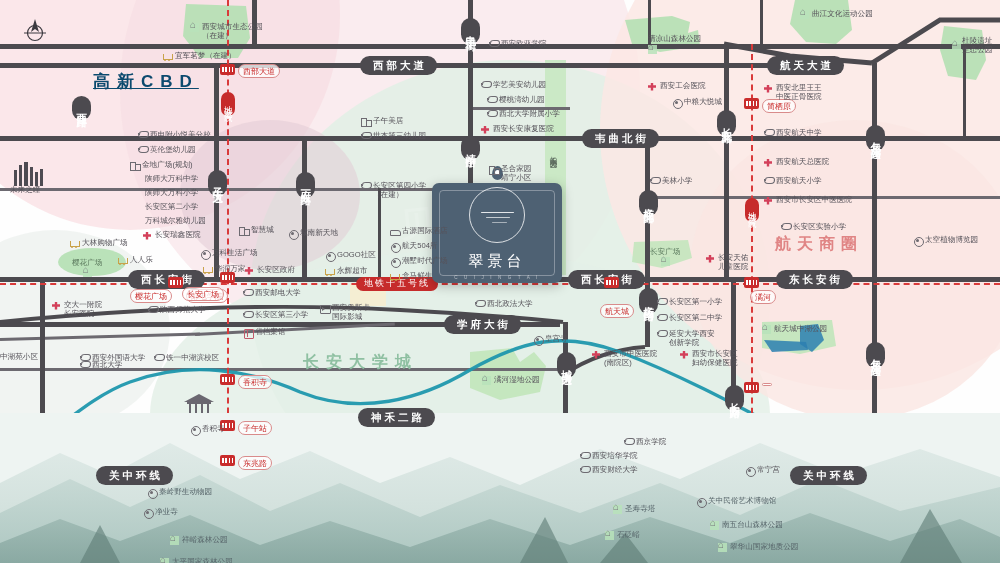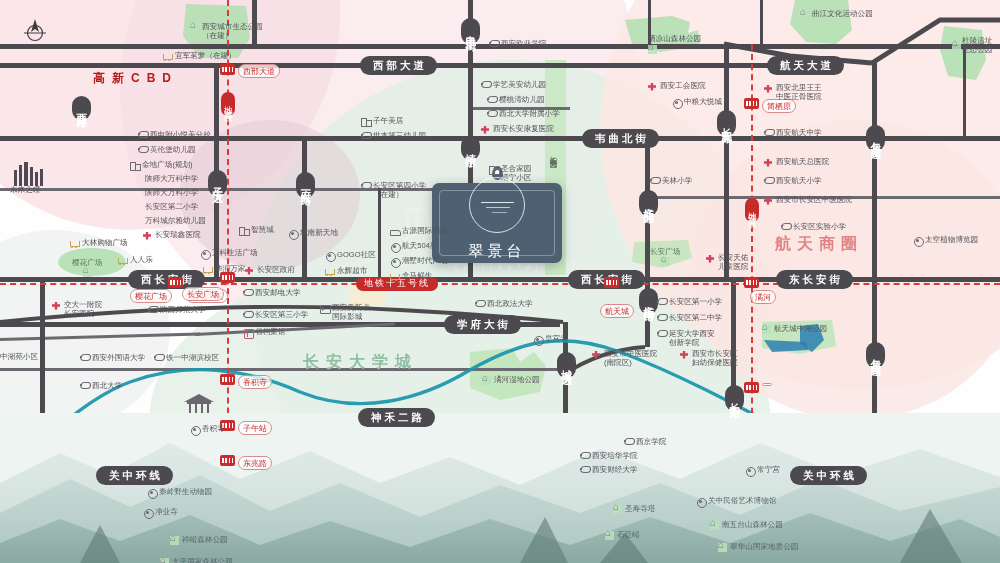--- a/index.html
+++ b/index.html
@@ -155,21 +155,21 @@
     content:""; position:absolute; left:0.5px; top:1px; width:8px; height:8px;
     border:1px solid #c05a6a; border-radius:1px;
   }
   .ico.book::after{
     content:""; position:absolute; left:4px; top:1px; width:1px; height:8px;
     background:#c05a6a;
   }
 
   
   .areatitle { position:absolute; white-space:nowrap; font-weight:bold; }
-  .at-cbd   { font-size:12px; letter-spacing:7px; color:#b91c1c; }
+  .at-cbd   { font-size:17px; letter-spacing:7px; color:#0c4a6e;text-decoration:underline; }
   .at-hang  { font-size:16px; letter-spacing:6px; color:#e08585; }
   .at-univ  { font-size:16px; letter-spacing:7px; color:#8fc0a2; }
 
   
   .compass { position:absolute; width:26px; height:26px; }
 
   
   .skyline { position:absolute; }
 
   
@@ -309,21 +309,21 @@
 
   <div class="metro" style="left:227px;top:0;height:473px;"></div>
   <div class="metro" style="left:751px;top:44px;height:400px;"></div>
   <div class="metro h" style="left:0;top:283px;width:1000px;"></div>
 
   <div class="mlabel" style="left:221px;top:92px;">地铁七号线</div>
   <div class="mlabel" style="left:745px;top:198px;">地铁二号线</div>
   <div class="mlabel h" style="left:356px;top:277px;">地铁十五号线</div>
 
   <div class="watermark" style="left:400px;top:195px;">贝壳找房</div>
-  <div class="card" style="left:432px;top:183px;width:130px;height:80px;">
+  <div class="card" style="left:432px;top:183px;width:130px;height:100px;">
     <div class="card-inner"></div>
     <div class="card-stack">
       <div class="card-logo">
         <div class="wave" style="left:11px;top:24px;width:33px;height:1.4px;"></div>
         <div class="wave" style="left:16px;top:29px;width:24px;height:1.4px;opacity:.8;"></div>
         <div class="wave" style="left:22px;top:34px;width:15px;height:1.4px;opacity:.6;"></div>
       </div>
       <div class="card-title">翠景台</div>
       <div class="card-sub">C U I J I N G T A I</div>
     </div>
@@ -686,21 +686,21 @@
       </div>
       <div class="poi" style="left: 52px; top: 300px;">
         <span class="ico hospital"></span>
         <span class="pname two">交大一附院
 长安医院</span>
       </div>
       <div class="poi" style="left: 148px; top: 305px;">
         <span class="ico school"></span>
         <span class="pname">陕西师范大学</span>
       </div>
-      <div class="poi" style="left: 80px; top: 360px; margin-top: 21px;">
+      <div class="poi" style="left: 80px; top: 360px;">
         <span class="ico school"></span>
         <span class="pname">西北大学</span>
       </div>
       <div class="poi" style="left: 80px; top: 353px; text-align: right;">
         <span class="ico school"></span>
         <span class="pname">西安外国语大学</span>
       </div>
       <div class="poi" style="left: 154px; top: 353px;">
         <span class="ico school"></span>
         <span class="pname">铁一中湖滨校区</span>

